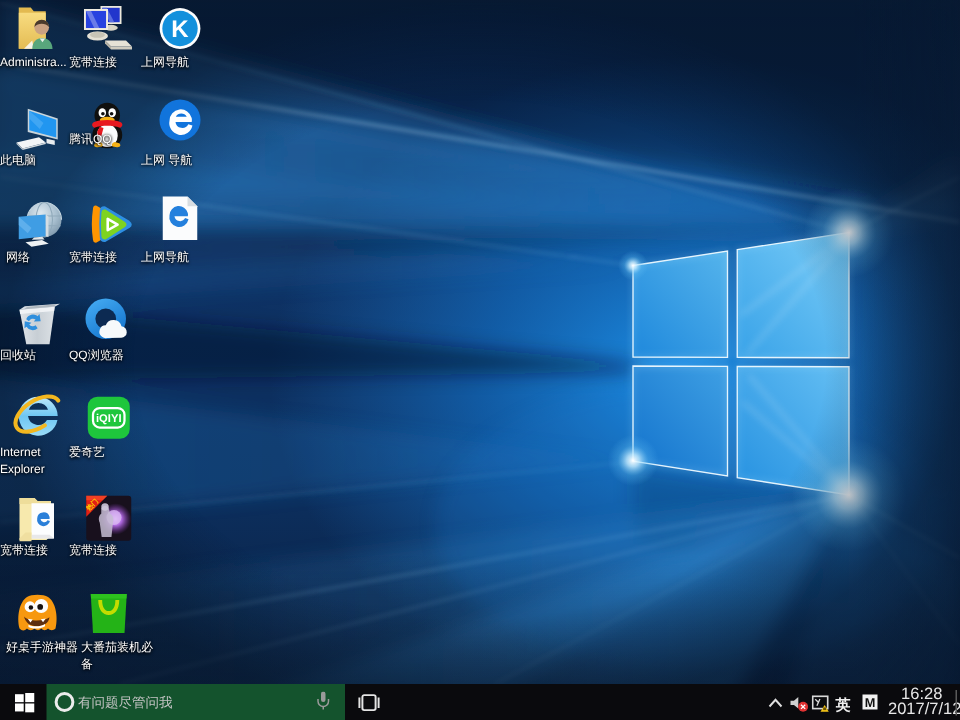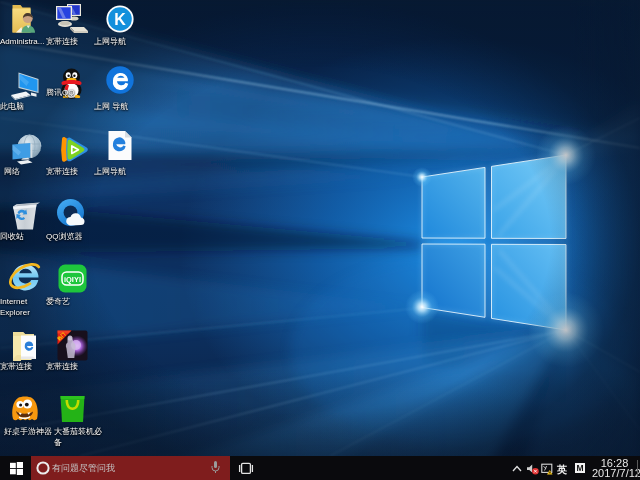--- a/index.html
+++ b/index.html
@@ -1,21 +1,21 @@
 <!DOCTYPE html>
 <html><head>
 <meta charset="utf-8">
 <style>
 html,body{margin:0;padding:0;width:640px;height:480px;overflow:hidden;background:#0c2244;}
 body{font-family:"Liberation Sans",sans-serif;position:relative;}
 #wall{position:absolute;left:0;top:0;}
 .lbl{position:absolute;color:#fff;font-size:8px;line-height:10.5px;text-align:left;width:50px;
  text-shadow:0 1px 2px #000,0 0 2px #000;}
 #taskbar{position:absolute;left:0;top:456px;width:640px;height:24px;background:#0a0a0d;}
-#search{position:absolute;left:31px;top:0px;width:199px;height:24px;background:#7f1d1d;box-sizing:border-box;}
+#search{position:absolute;left:31px;top:0px;width:199px;height:24px;background:#14532d;box-sizing:border-box;}
 #search .ctext{position:absolute;left:21px;top:6px;font-size:9px;color:#c4c4c4;}
 #clock{position:absolute;left:592px;width:45px;top:2px;text-align:center;color:#e8e8e8;font-size:11px;line-height:10px;}
 </style>
 </head>
 <body>
 <svg id="wall" width="640" height="480" viewBox="0 0 640 480">
 <defs>
 <linearGradient id="sky" x1="0" y1="0" x2="0" y2="1">
 <stop offset="0" stop-color="#0b1f40"></stop>
 <stop offset="0.40" stop-color="#0e3264"></stop>

